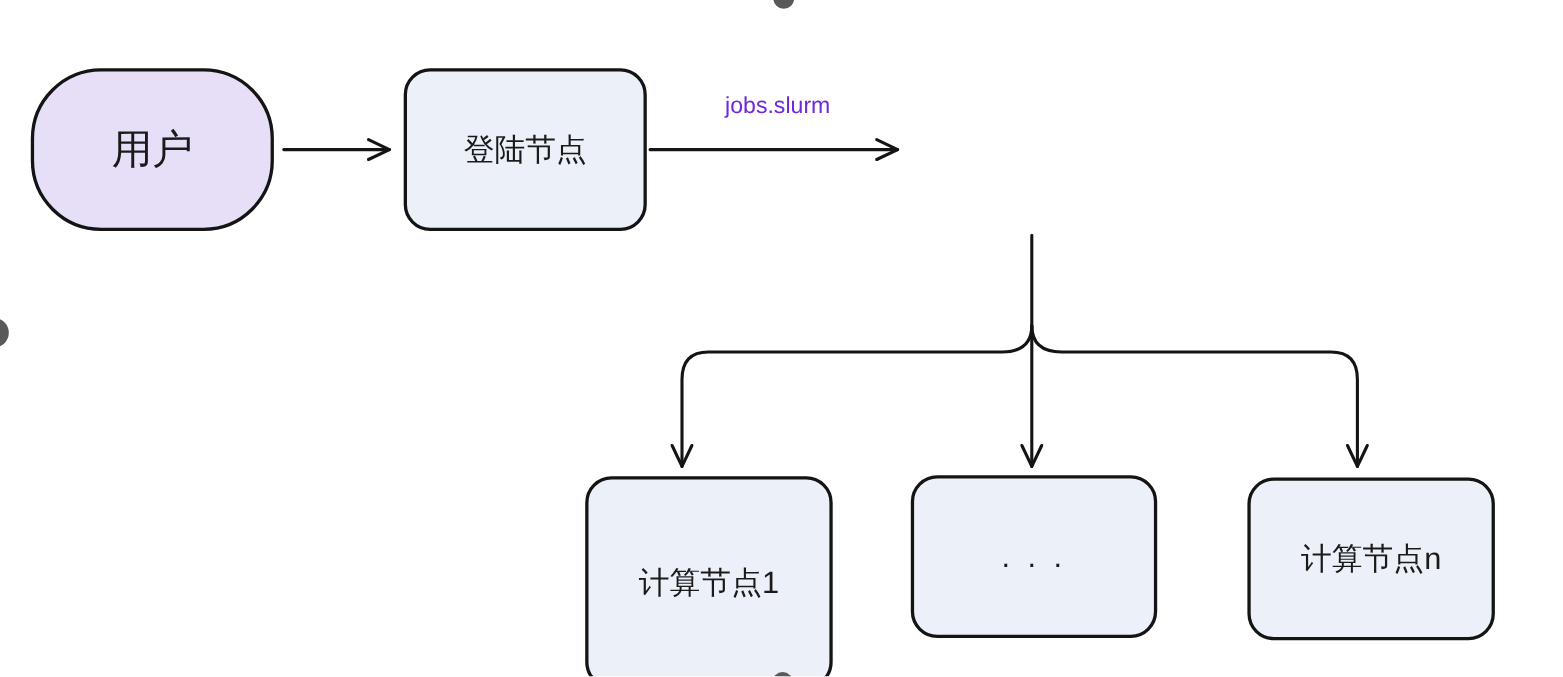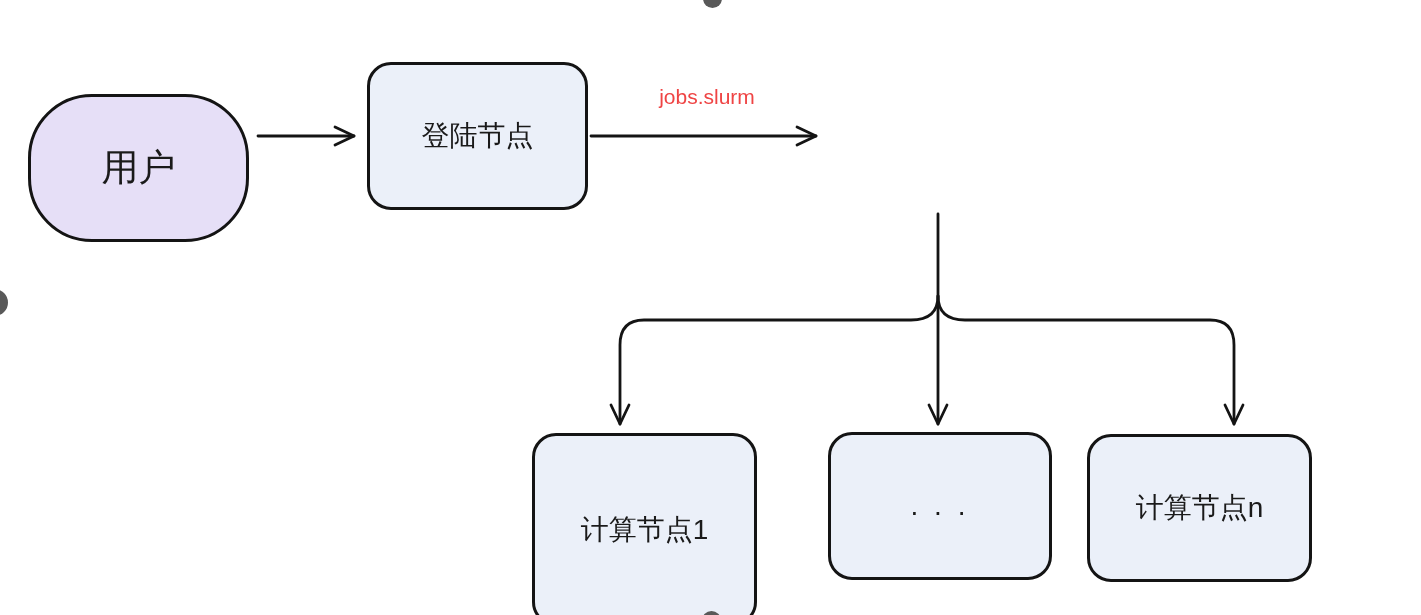--- a/index.html
+++ b/index.html
@@ -26,34 +26,34 @@
     box-sizing:border-box;
     border:3px solid var(--stroke);
     display:flex;
     align-items:center;
     justify-content:center;
     text-align:center;
     line-height:1.2;
   }
   .node.purple{background:var(--purple);}
   .node.blue{background:var(--blue);}
-  .node.stadium{border-radius:64px;margin-top:32px;}
+  .node.stadium{border-radius:64px;}
   .node.rect{border-radius:24px;}
   .node-user{left:28px;top:62px;width:221px;height:148px;font-size:37px;}
   .node-login{left:367px;top:62px;width:221px;height:148px;font-size:28px;}
   .node-scheduler{left:827px;top:60px;width:225px;height:150px;font-size:28px;}
   .node-compute1{left:532px;top:433px;width:225px;height:193px;font-size:28px;}
   .node-dots{left:828px;top:432px;width:224px;height:148px;font-size:28px;letter-spacing:4px;}
-  .node-computen{left:1087px;top:434px;width:225px;height:148px;font-size:28px;}
+  .node-computen{left:1134px;top:434px;width:225px;height:148px;font-size:28px;}
   .edge-label{
     position:absolute;
     left:707px;top:85px;
     transform:translateX(-50%);
     font-size:21px;
-    color:#ef4444;
+    color:#6d28d9;
     white-space:nowrap;
   }
   .handle{
     position:absolute;
     background:var(--handle);
     border-radius:50%;
   }
   .handle-top{left:703px;top:-11px;width:19px;height:19px;}
   .handle-bottom{left:702px;top:611px;width:19px;height:19px;}
   .handle-left{left:-19px;top:289px;width:27px;height:27px;}

